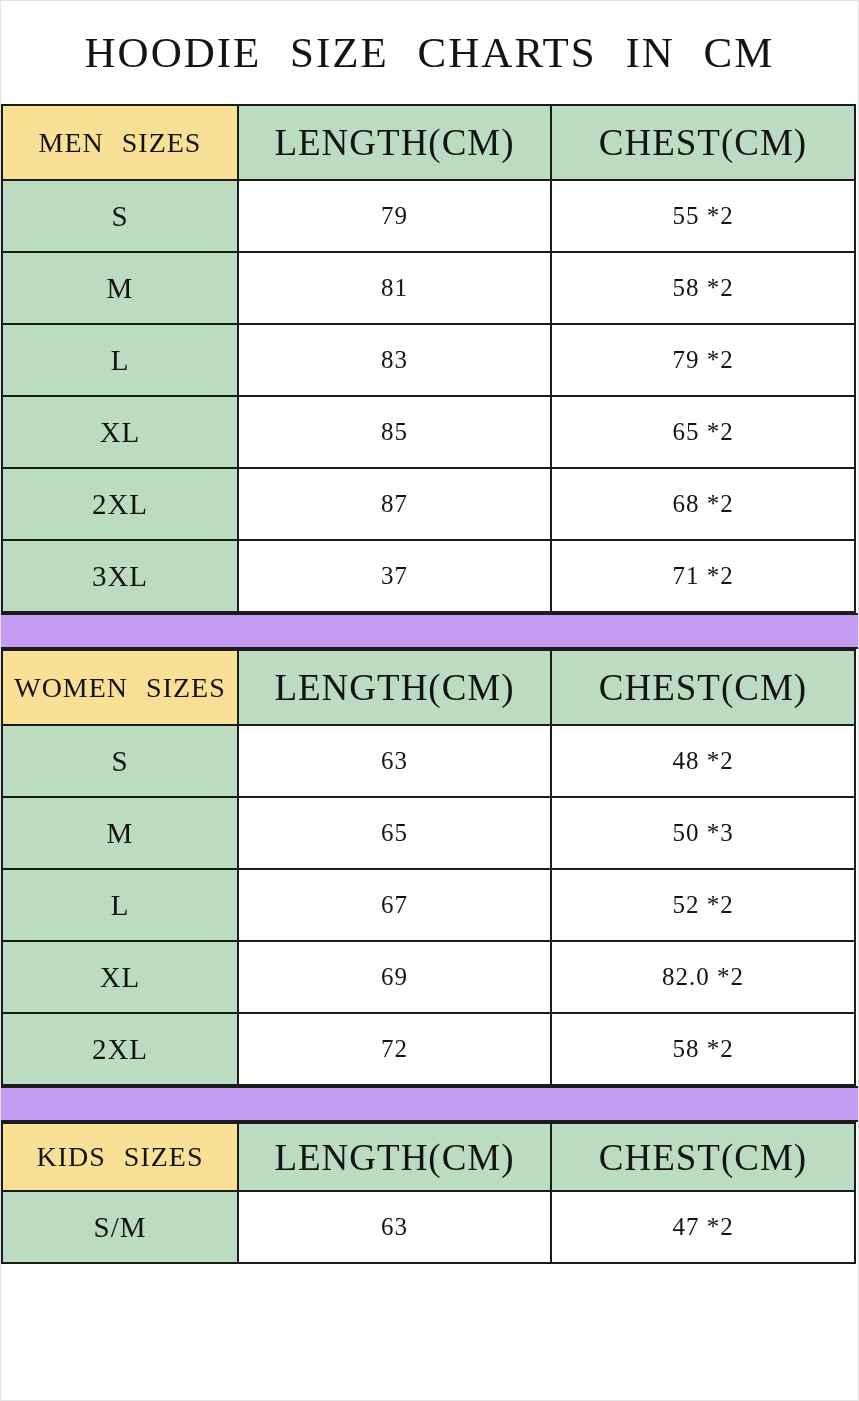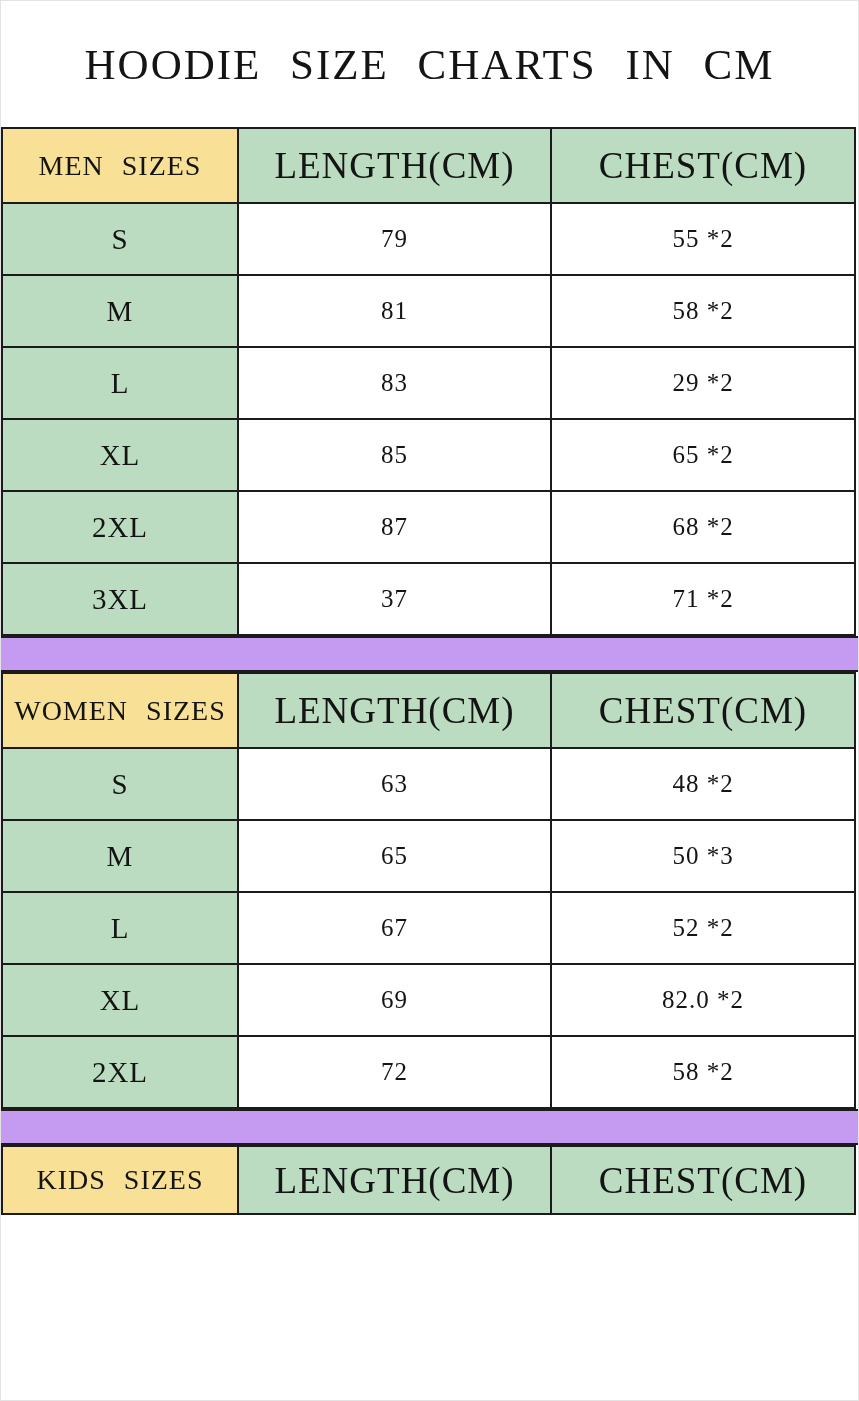--- a/index.html
+++ b/index.html
@@ -14,21 +14,21 @@
     color: #141414;
     overflow: hidden;
   }
   .frame {
     box-sizing: border-box;
     width: 859px;
     height: 1401px;
     border: 1px solid #e3e3e3;
   }
   .title-band {
-    height: 126px;
+    height: 103px;
     display: flex;
     align-items: center;
     justify-content: center;
     background: #ffffff;
   }
   .title-band h1 {
     margin: 0;
     font-weight: normal;
     font-size: 43px;
     letter-spacing: 2px;
@@ -114,21 +114,21 @@
           <td class="value-cell">55 *2</td>
         </tr>
         <tr>
           <td class="size-cell">M</td>
           <td class="value-cell">81</td>
           <td class="value-cell">58 *2</td>
         </tr>
         <tr>
           <td class="size-cell">L</td>
           <td class="value-cell">83</td>
-          <td class="value-cell">29 *2</td>
+          <td class="value-cell">79 *2</td>
         </tr>
         <tr>
           <td class="size-cell">XL</td>
           <td class="value-cell">85</td>
           <td class="value-cell">65 *2</td>
         </tr>
         <tr>
           <td class="size-cell">2XL</td>
           <td class="value-cell">87</td>
           <td class="value-cell">68 *2</td>
@@ -194,16 +194,21 @@
         <col class="c3">
       </colgroup>
     <thead>
         <tr>
           <th class="row-group-header">KIDS SIZES</th>
           <th class="col-header">LENGTH(CM)</th>
           <th class="col-header">CHEST(CM)</th>
         </tr>
       </thead>
     <tbody>
+        <tr>
+          <td class="size-cell">S/M</td>
+          <td class="value-cell">63</td>
+          <td class="value-cell">47 *2</td>
+        </tr>
       </tbody>
   </table>
 
 </div>
 
 </body></html>

